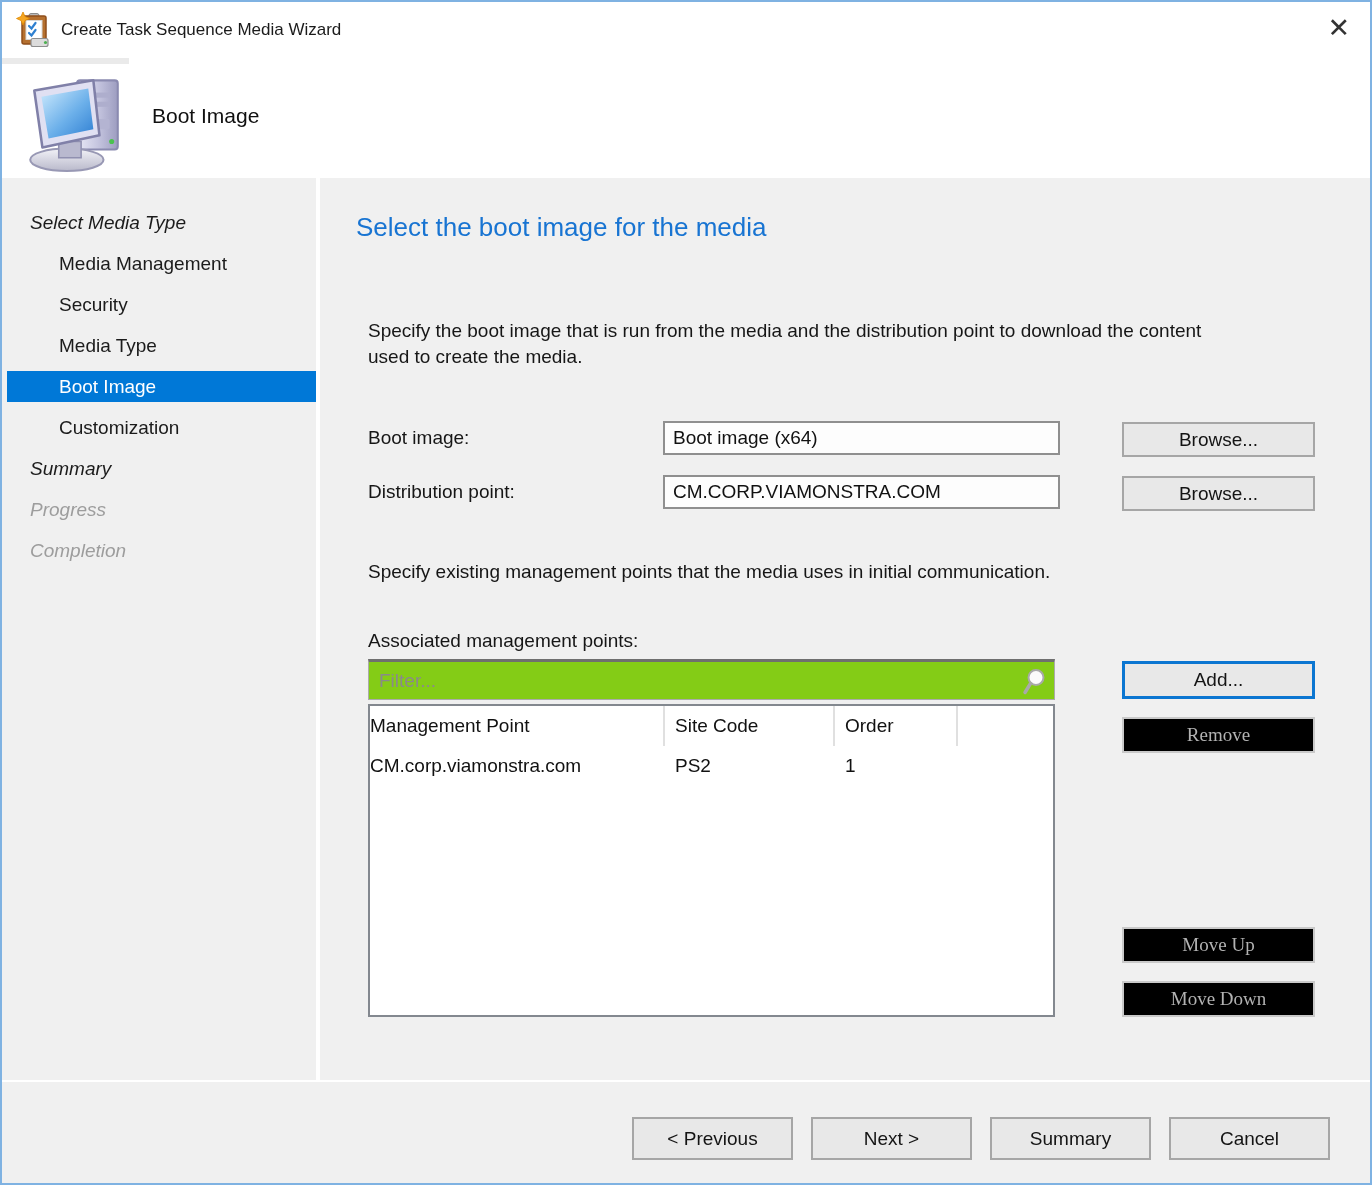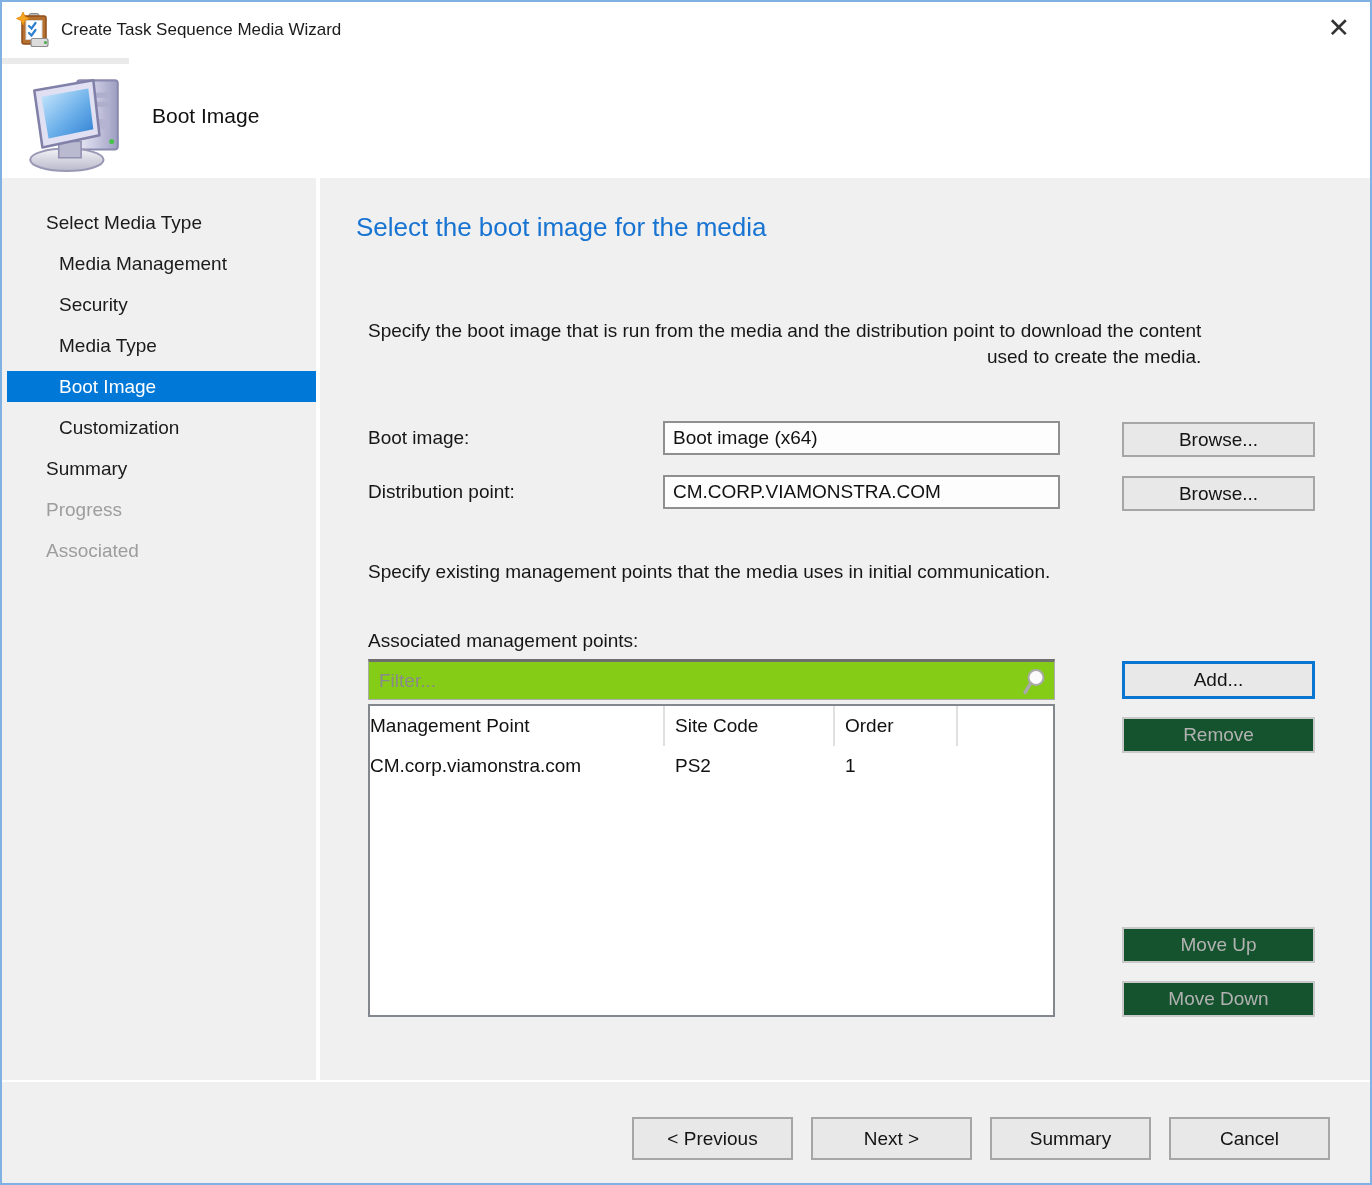--- a/index.html
+++ b/index.html
@@ -16,33 +16,33 @@
   
   .banner { height:120px; flex:0 0 auto; background:#fff; position:relative; }
   .banner-strip { position:absolute; top:0; left:0; width:127px; height:6px; background:#eaeaea; }
   .banner-icon { position:absolute; left:16px; top:2px; width:112px; height:112px; }
   .banner-title { position:absolute; left:150px; top:46px; font-size:21px; color:#101010; }
 
   
   .main { flex:1 1 auto; display:flex; background:#f0f0f0; min-height:0; }
   .sidebar { width:318px; flex:0 0 auto; box-sizing:border-box; border-right:4px solid #ffffff; padding-top:24px; }
   .nav-item { height:41px; line-height:41px; font-size:19px; color:#1b1b1b; white-space:nowrap; cursor:default; }
-  .nav-item.lvl0 { padding-left:44px; }
+  .nav-item.lvl0 { padding-left:28px;font-style:italic; }
   .nav-item.lvl1 { padding-left:57px; }
   .nav-item.selected { background:#0078d7; color:#ffffff; margin:5px 0 5px 5px; height:31px; line-height:31px; padding-left:52px; }
   .nav-item.disabled { color:#9d9d9d; }
 
   .content { flex:1 1 auto; position:relative; font-size:19px; color:#161616; }
   .page-heading { position:absolute; left:36px; top:34px; font-size:26px; color:#1874d2; white-space:nowrap; }
   .desc { position:absolute; left:48px; top:140px; line-height:26px; }
-  .desc div { white-space:nowrap;text-align:right; }
+  .desc div { white-space:nowrap; }
   .field-label { position:absolute; left:48px; height:34px; line-height:34px; white-space:nowrap; }
   .textbox { position:absolute; left:343px; width:397px; height:34px; box-sizing:border-box; border:2px solid #8f8f8f; background:#fdfdfd; font-family:inherit; font-size:19px; color:#111; padding:0 8px; }
   .btn { box-sizing:border-box; background:#e8e8e8; border:2px solid #a6a6a6; font-family:inherit; font-size:19px; color:#141414; cursor:pointer; }
-  .btn:disabled { background:#14532d; border-color:#c9c9c9; color:#b2b2b2; cursor:default; }
+  .btn:disabled { background:#000000; border-color:#c9c9c9; color:#b2b2b2; cursor:default;font-family:Liberation Serif, serif; }
   .browse-btn { position:absolute; left:802px; width:193px; height:35px; }
   .side-btn { position:absolute; left:802px; width:193px; height:36px; }
   .add-btn { border:3px solid #0b76d1; height:38px; }
   .static-text { position:absolute; left:48px; white-space:nowrap; }
 
   .filter-wrap { position:absolute; left:48px; top:481px; width:687px; height:41px; box-sizing:border-box; background:#84cc16; border:1px solid #ababab; border-top:3px solid #6f6f6f; }
   .filter-input { border:none; outline:none; background:transparent; width:calc(100% - 46px); height:100%; font-family:inherit; font-size:19px; color:#333; padding:0 10px; }
   .filter-input::placeholder { color:#8a8a8a; opacity:1; }
   .filter-icon { position:absolute; right:7px; top:5px; width:26px; height:30px; }
 
@@ -118,21 +118,21 @@
 
     <div class="sidebar">
       <div class="nav-item lvl0">Select Media Type</div>
       <div class="nav-item lvl1">Media Management</div>
       <div class="nav-item lvl1">Security</div>
       <div class="nav-item lvl1">Media Type</div>
       <div class="nav-item lvl1 selected">Boot Image</div>
       <div class="nav-item lvl1">Customization</div>
       <div class="nav-item lvl0">Summary</div>
       <div class="nav-item lvl0 disabled">Progress</div>
-      <div class="nav-item lvl0 disabled">Associated</div>
+      <div class="nav-item lvl0 disabled">Completion</div>
     </div>
 
     <div class="content">
       <div class="page-heading">Select the boot image for the media</div>
 
       <div class="desc">
         <div>Specify the boot image that is run from the media and the distribution point to download the content</div>
         <div>used to create the media.</div>
       </div>
 

